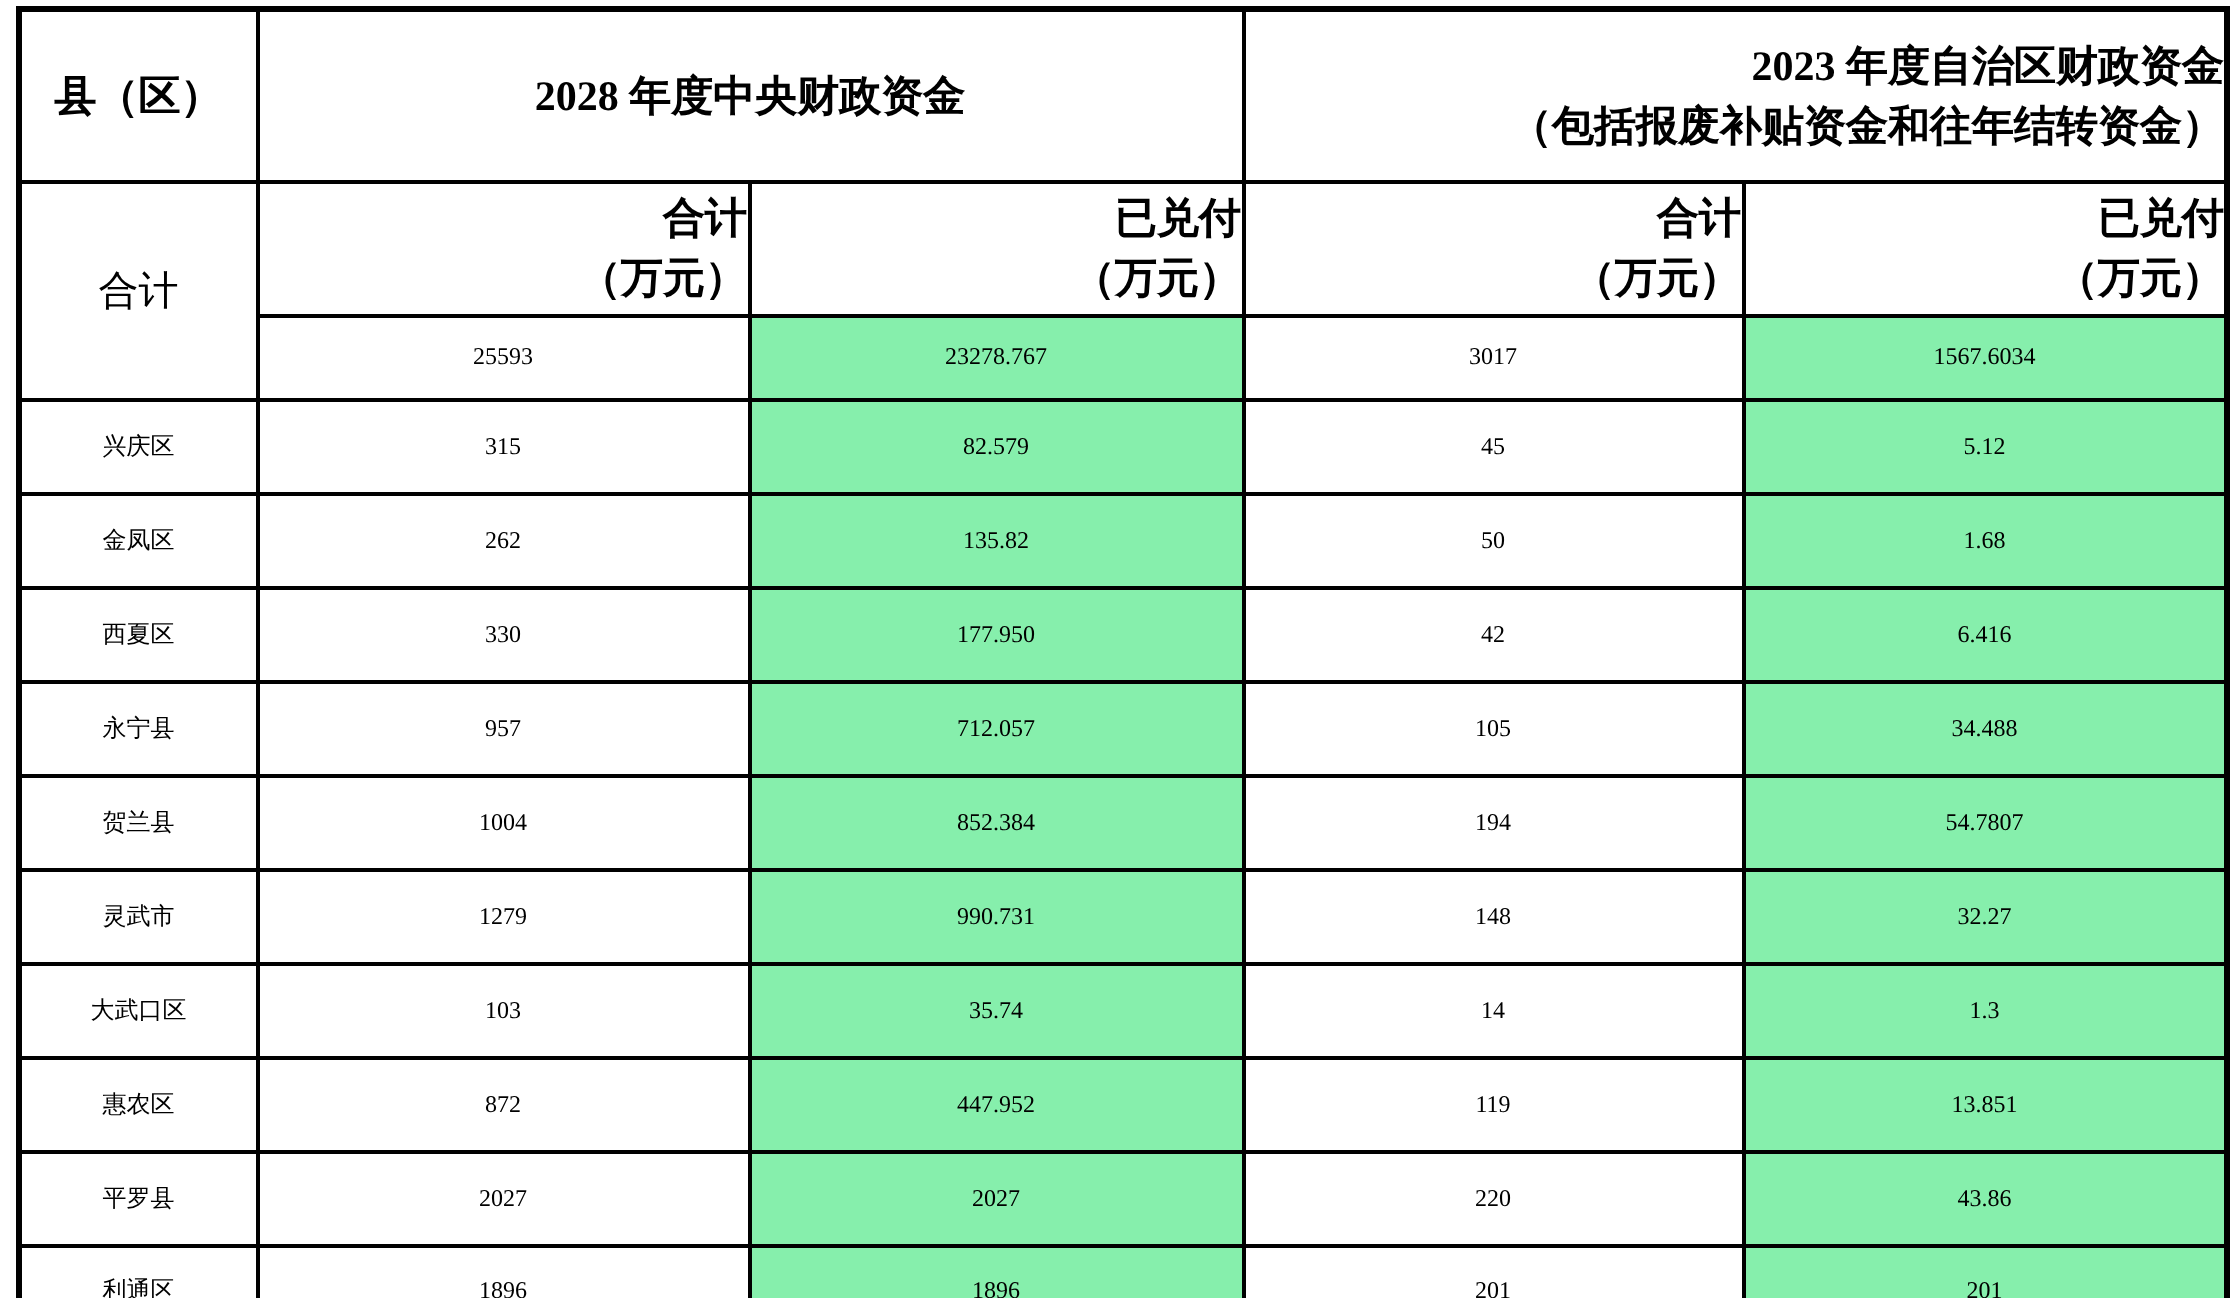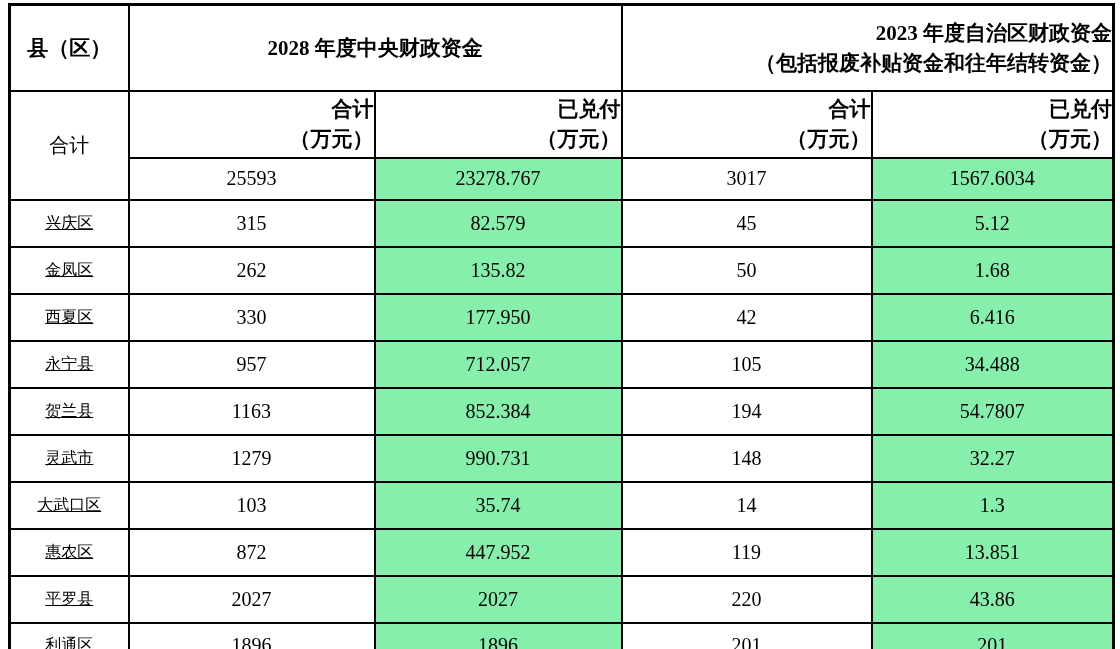--- a/index.html
+++ b/index.html
@@ -22,29 +22,29 @@
     border: 3px solid #000000;
   }
   .fiscal th, .fiscal td {
     border: 2px solid #000000;
     text-align: center;
     vertical-align: middle;
     padding: 0;
     overflow: hidden;
   }
   .fiscal th { font-weight: bold; font-size: 21px; }
-  .fiscal td { font-size: 20px; }
+  .fiscal td { font-size: 12px; }
   tr.r-h1 { height: 86px; }
   tr.r-h2 { height: 67px; }
   tr.r-total { height: 42px; }
   tr.r-data { height: 47px; }
   th.regular { font-weight: normal; font-size: 20px; }
   .two-line div { line-height: 30px; text-align: right; }
   .shade { background: #86efac; }
-  td.county { font-size: 16px; text-decoration: underline; }
+  td.county { font-size: 12px; }
 </style>
 </head>
 <body>
 
 <table class="fiscal">
   <colgroup>
     <col style="width:119px">
     <col style="width:246px">
     <col style="width:247px">
     <col style="width:250px">
@@ -107,21 +107,21 @@
     </tr>
     <tr class="r-data">
       <td class="county">永宁县</td>
       <td>957</td>
       <td class="shade">712.057</td>
       <td>105</td>
       <td class="shade">34.488</td>
     </tr>
     <tr class="r-data">
       <td class="county">贺兰县</td>
-      <td>1163</td>
+      <td>1004</td>
       <td class="shade">852.384</td>
       <td>194</td>
       <td class="shade">54.7807</td>
     </tr>
     <tr class="r-data">
       <td class="county">灵武市</td>
       <td>1279</td>
       <td class="shade">990.731</td>
       <td>148</td>
       <td class="shade">32.27</td>

